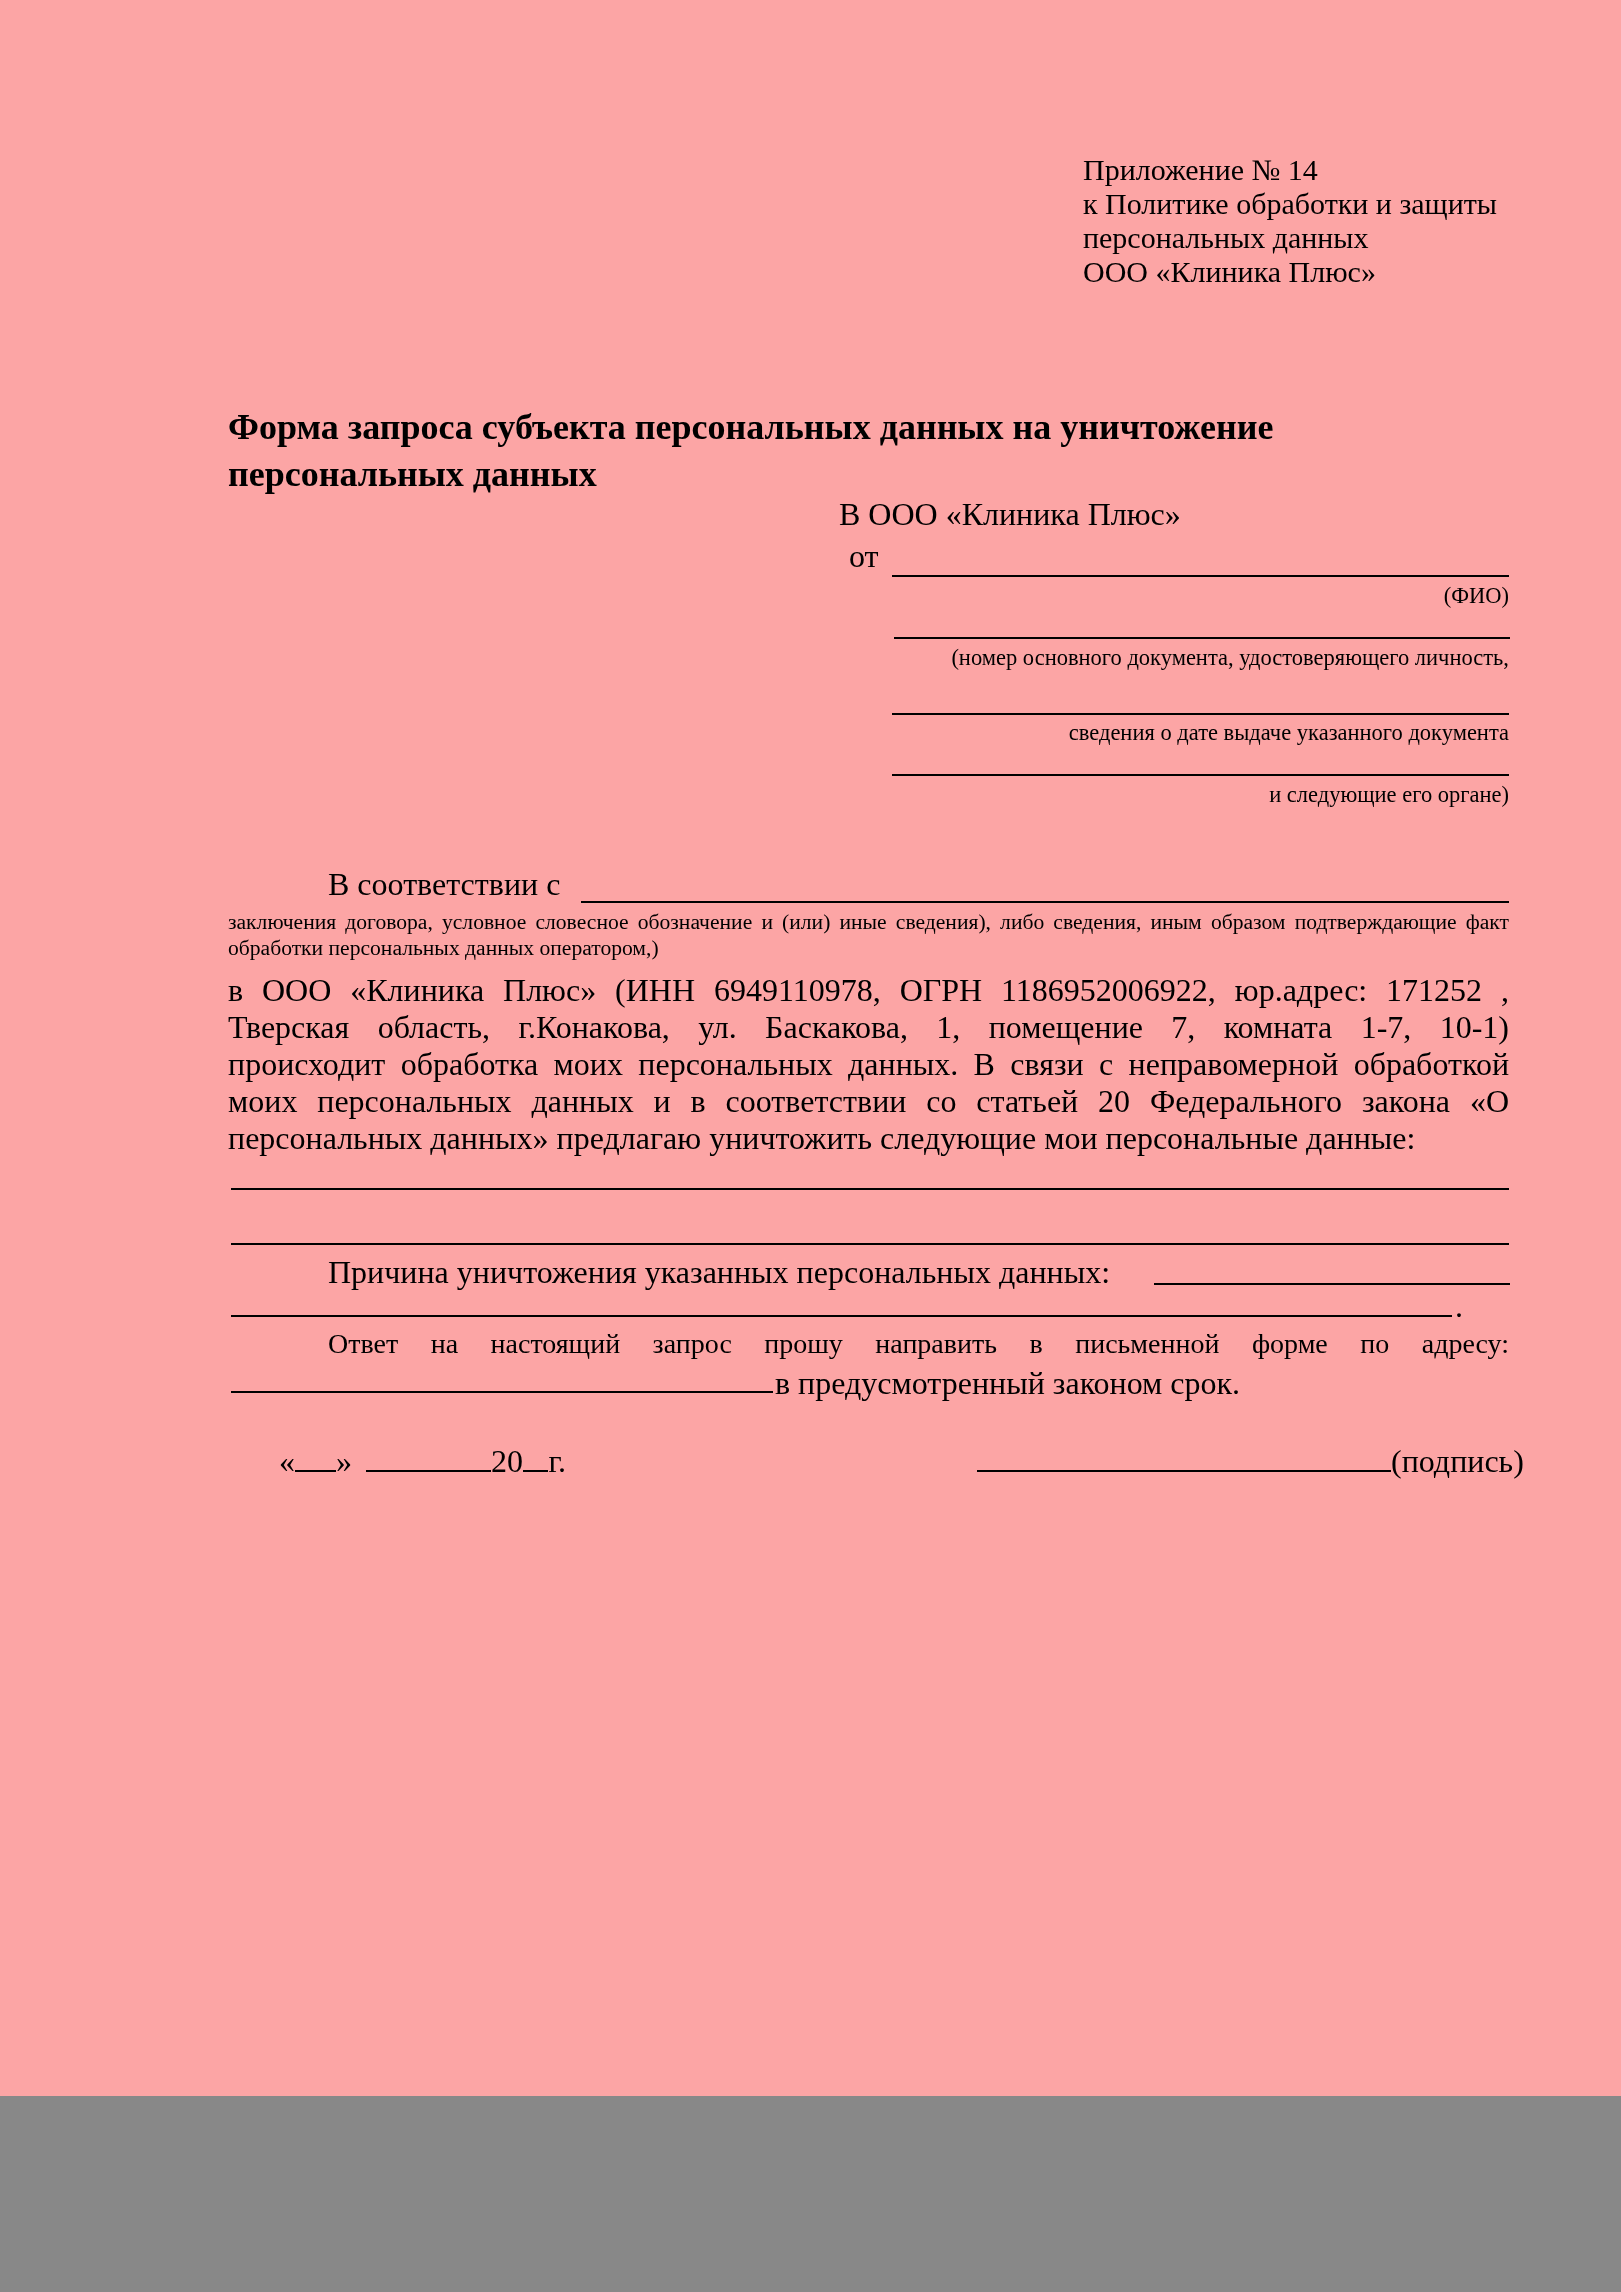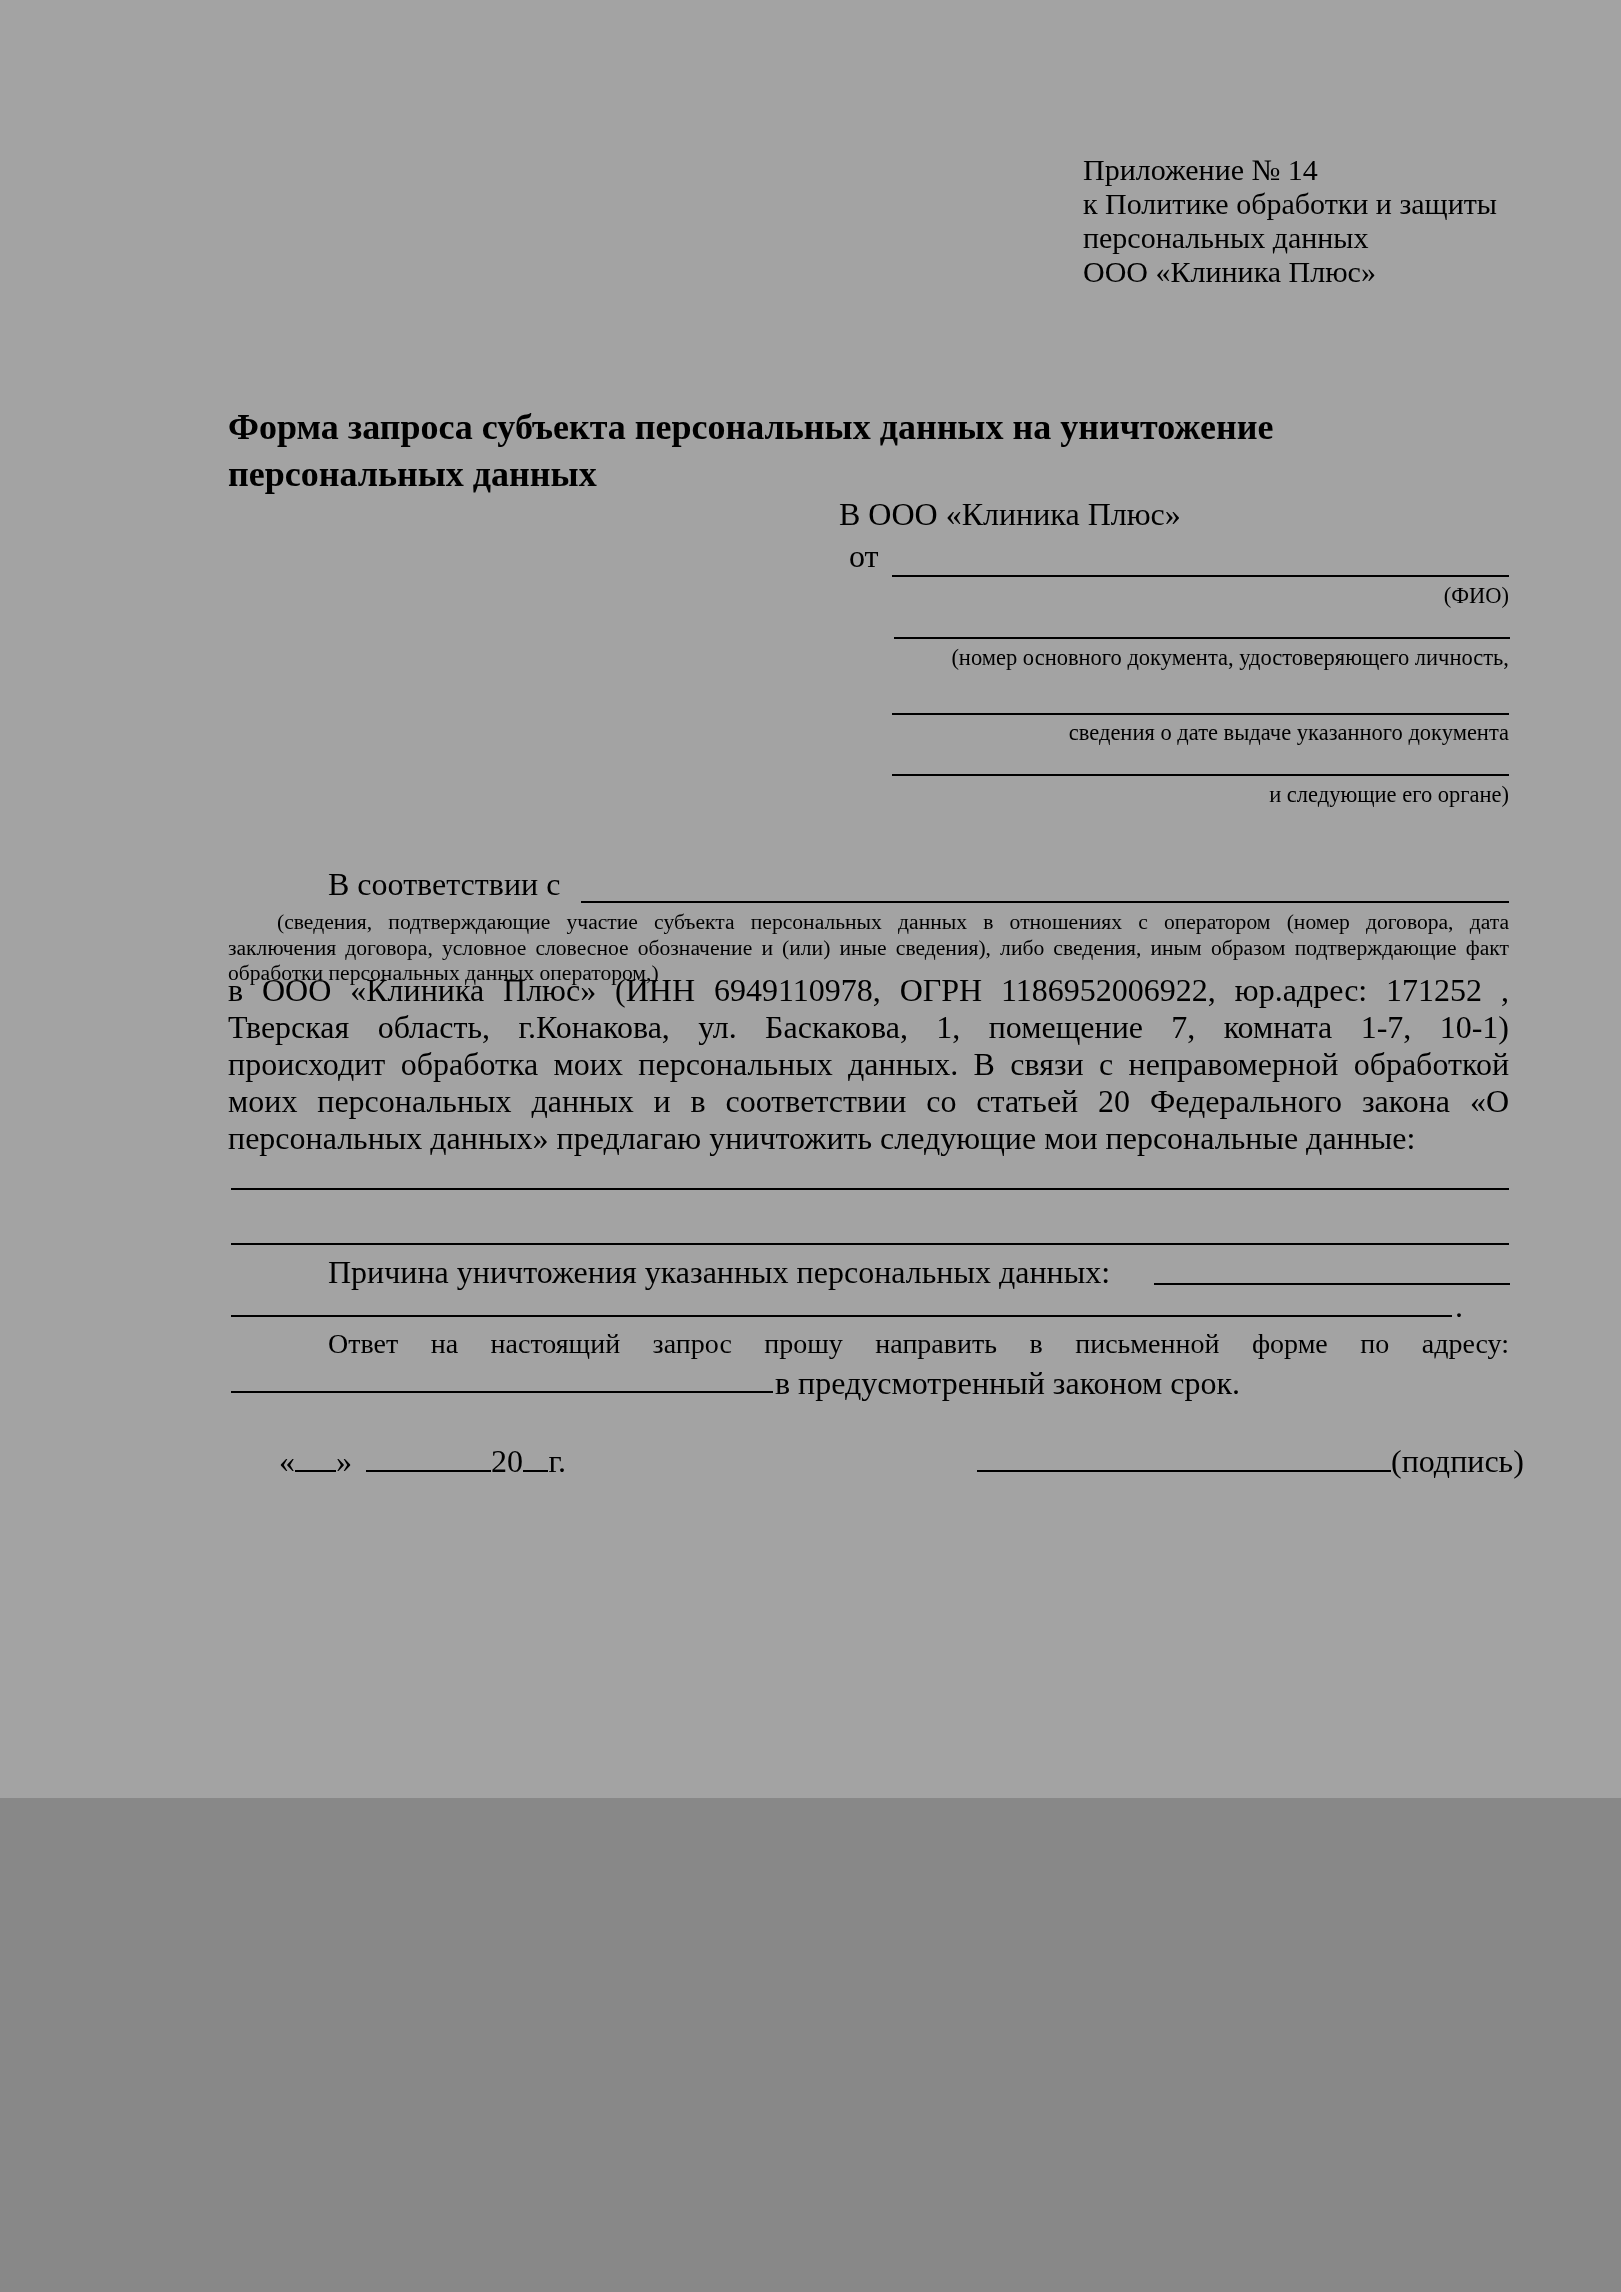--- a/index.html
+++ b/index.html
@@ -1,19 +1,19 @@
 <!DOCTYPE html>
 <html><head>
 <meta charset="utf-8">
 <style>
   html,body{margin:0;padding:0;background:#888;}
   .page{
     position:relative;
-    width:1621px;height:1798px;
-    background:#a3a3a3;
+    width:1621px;height:2096px;
+    background:#fca5a5;
     font-family:"Liberation Serif", serif;
     color:#000;
     overflow:hidden;
   }
   .abs{position:absolute;}
   .txt{font-size:32px;line-height:37px;white-space:nowrap;}
   .uline{position:absolute;height:0;border-top:2.9px solid #000;}
   .iblank{display:inline-block;border-bottom:2.9px solid #000;height:29px;vertical-align:baseline;}
   .annex{left:1083px;top:153px;font-size:30px;line-height:34px;}
   .annex div{white-space:nowrap;}
@@ -56,21 +56,20 @@
   <div class="uline" style="left:892px;top:713px;width:617px;"></div>
   <div class="blank-label" style="top:719px;">сведения о дате выдаче указанного документа</div>
 
   <div class="uline" style="left:892px;top:774px;width:617px;"></div>
   <div class="blank-label" style="top:781px;">и следующие его органе)</div>
 
   <div class="abs txt" style="left:328px;top:866px;">В соответствии с</div>
   <div class="uline" style="left:581px;top:901px;width:928px;"></div>
 
   <div class="abs note">
-    <div class="j" style="text-indent:49px;">(сведения, подтверждающие участие субъекта персональных данных в отношениях с оператором (номер договора, дата</div>
     <div class="j">заключения договора, условное словесное обозначение и (или) иные сведения), либо сведения, иным образом подтверждающие факт</div>
     <div>обработки персональных данных оператором,)</div>
   </div>
 
   <div class="abs body-par">
     <div class="jline">в ООО «Клиника Плюс» (ИНН 6949110978, ОГРН 1186952006922, юр.адрес: 171252 ,</div>
     <div class="jline">Тверская область, г.Конакова, ул. Баскакова, 1, помещение 7, комната 1-7, 10-1)</div>
     <div class="jline">происходит обработка моих персональных данных. В связи с неправомерной обработкой</div>
     <div class="jline">моих персональных данных и в соответствии со статьей 20 Федерального закона «О</div>
     <div>персональных данных» предлагаю уничтожить следующие мои персональные данные:</div>

